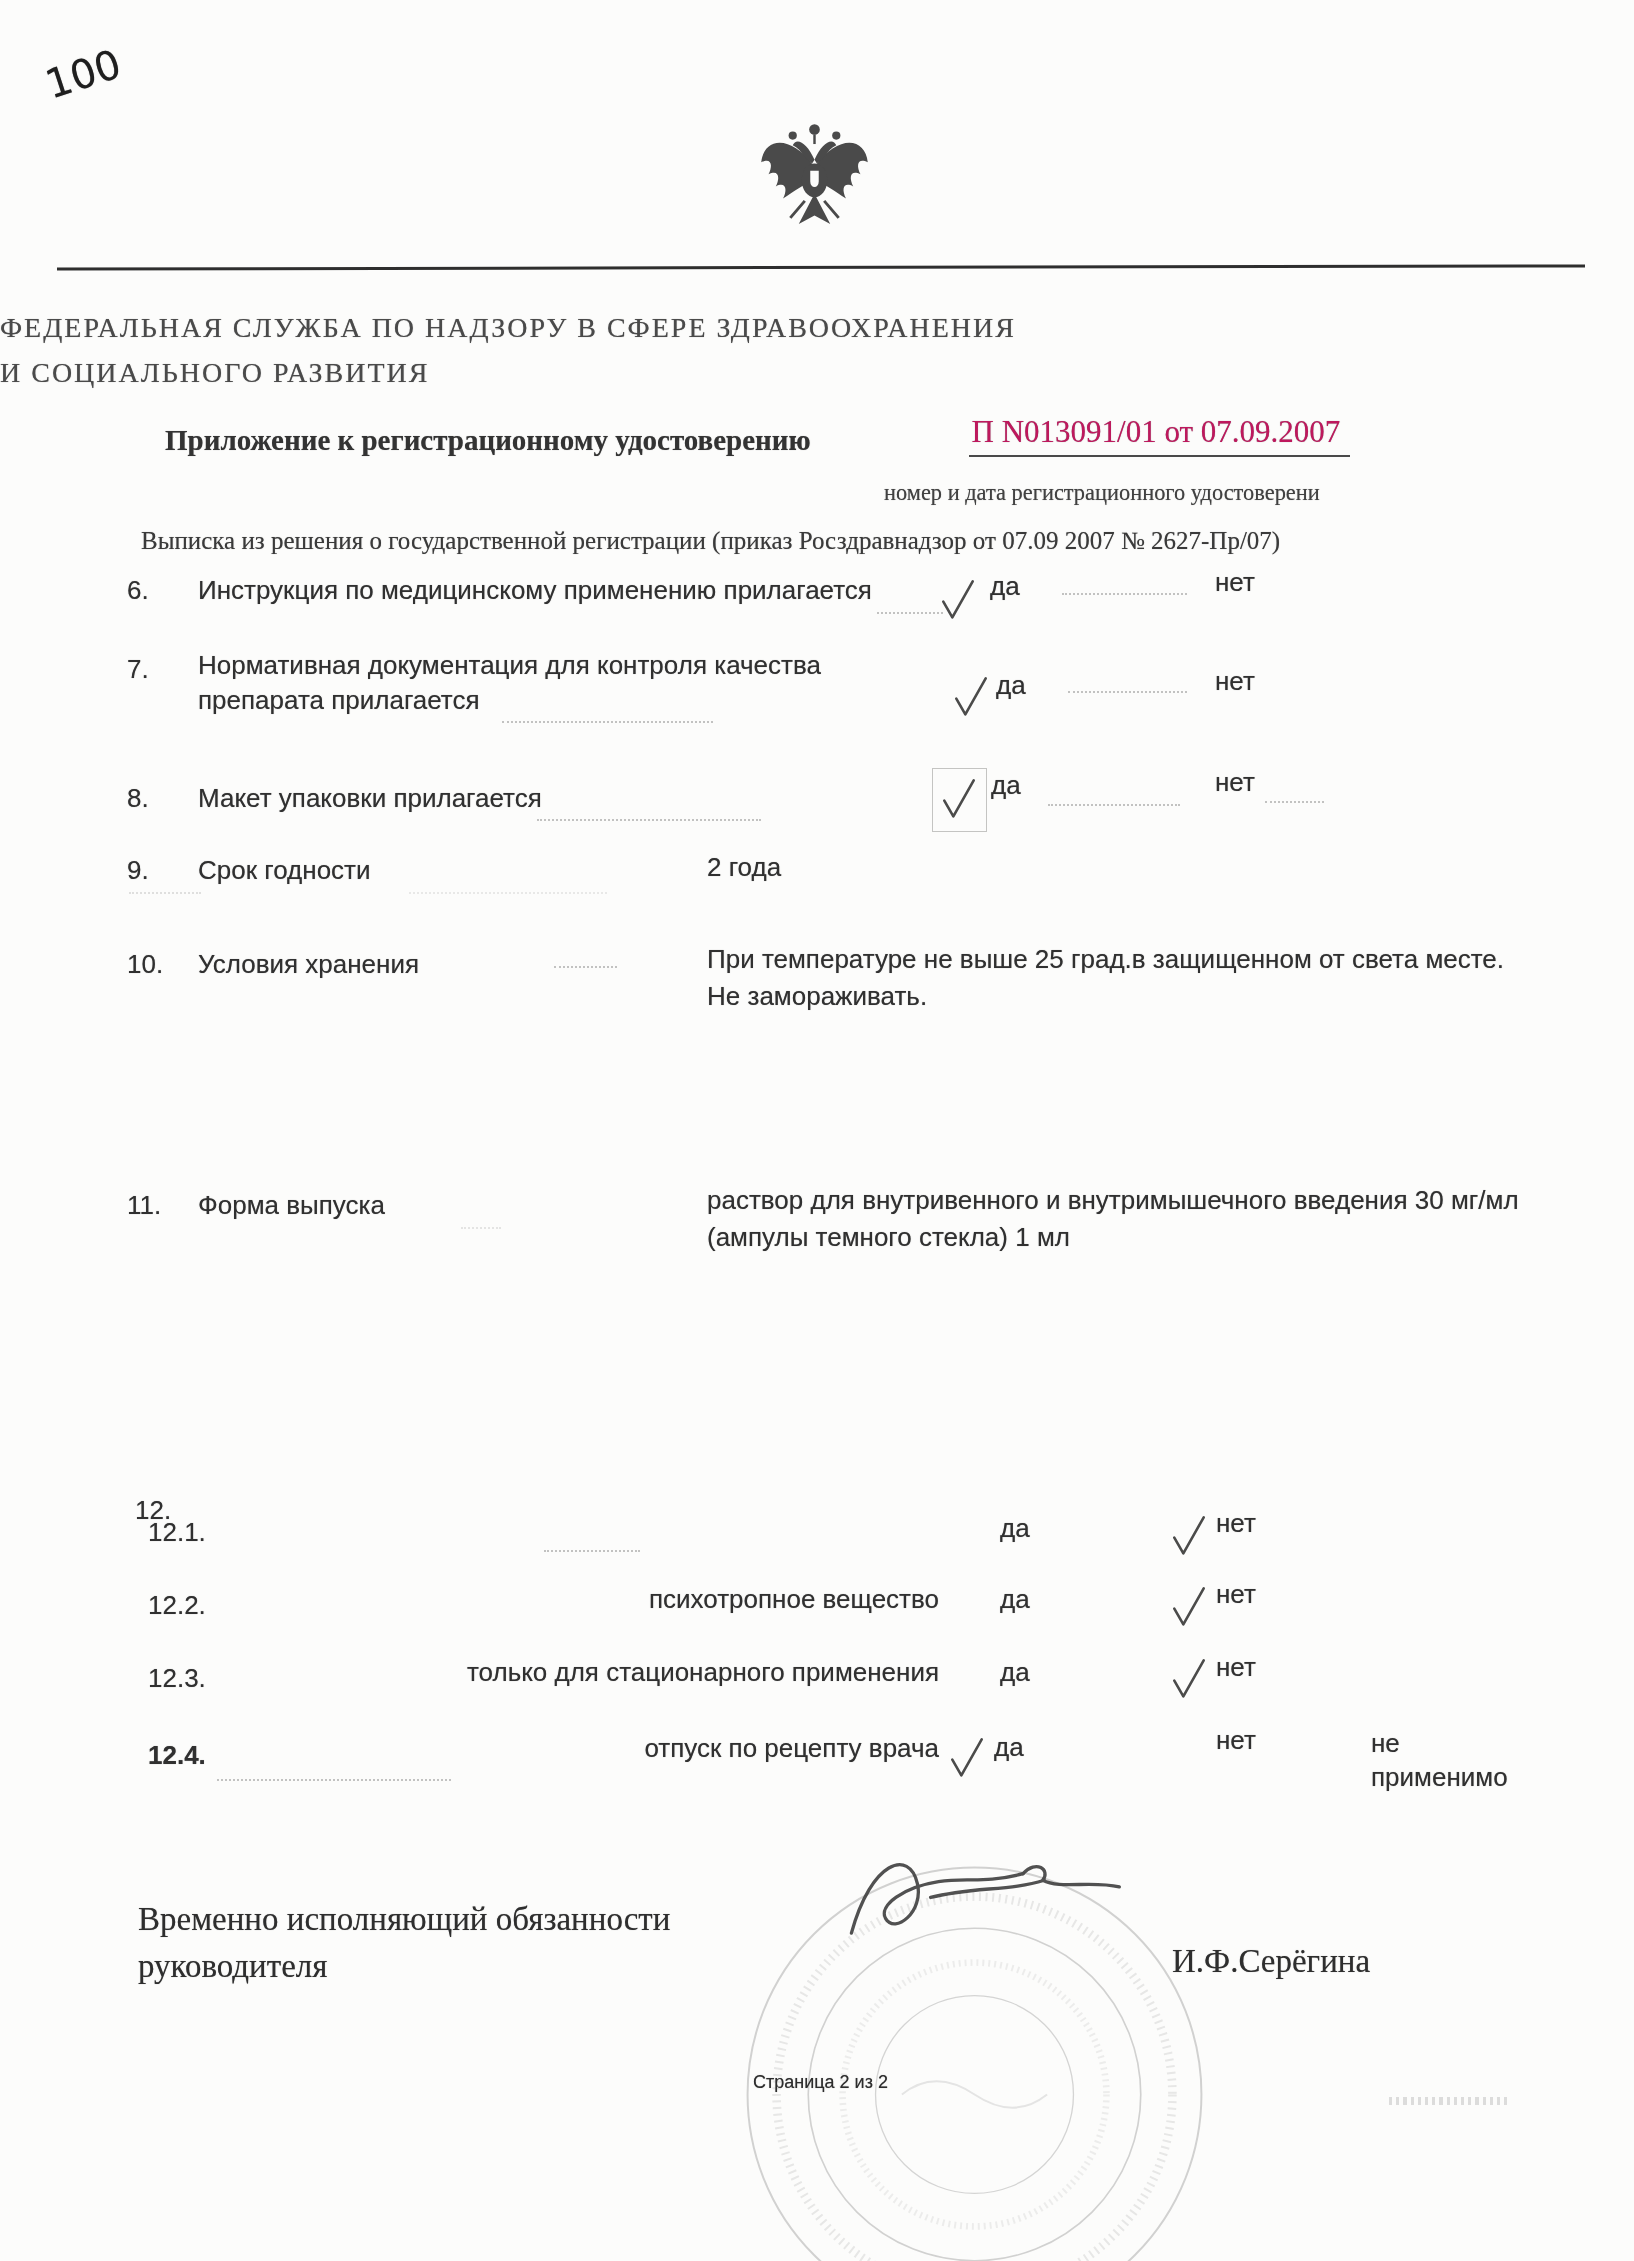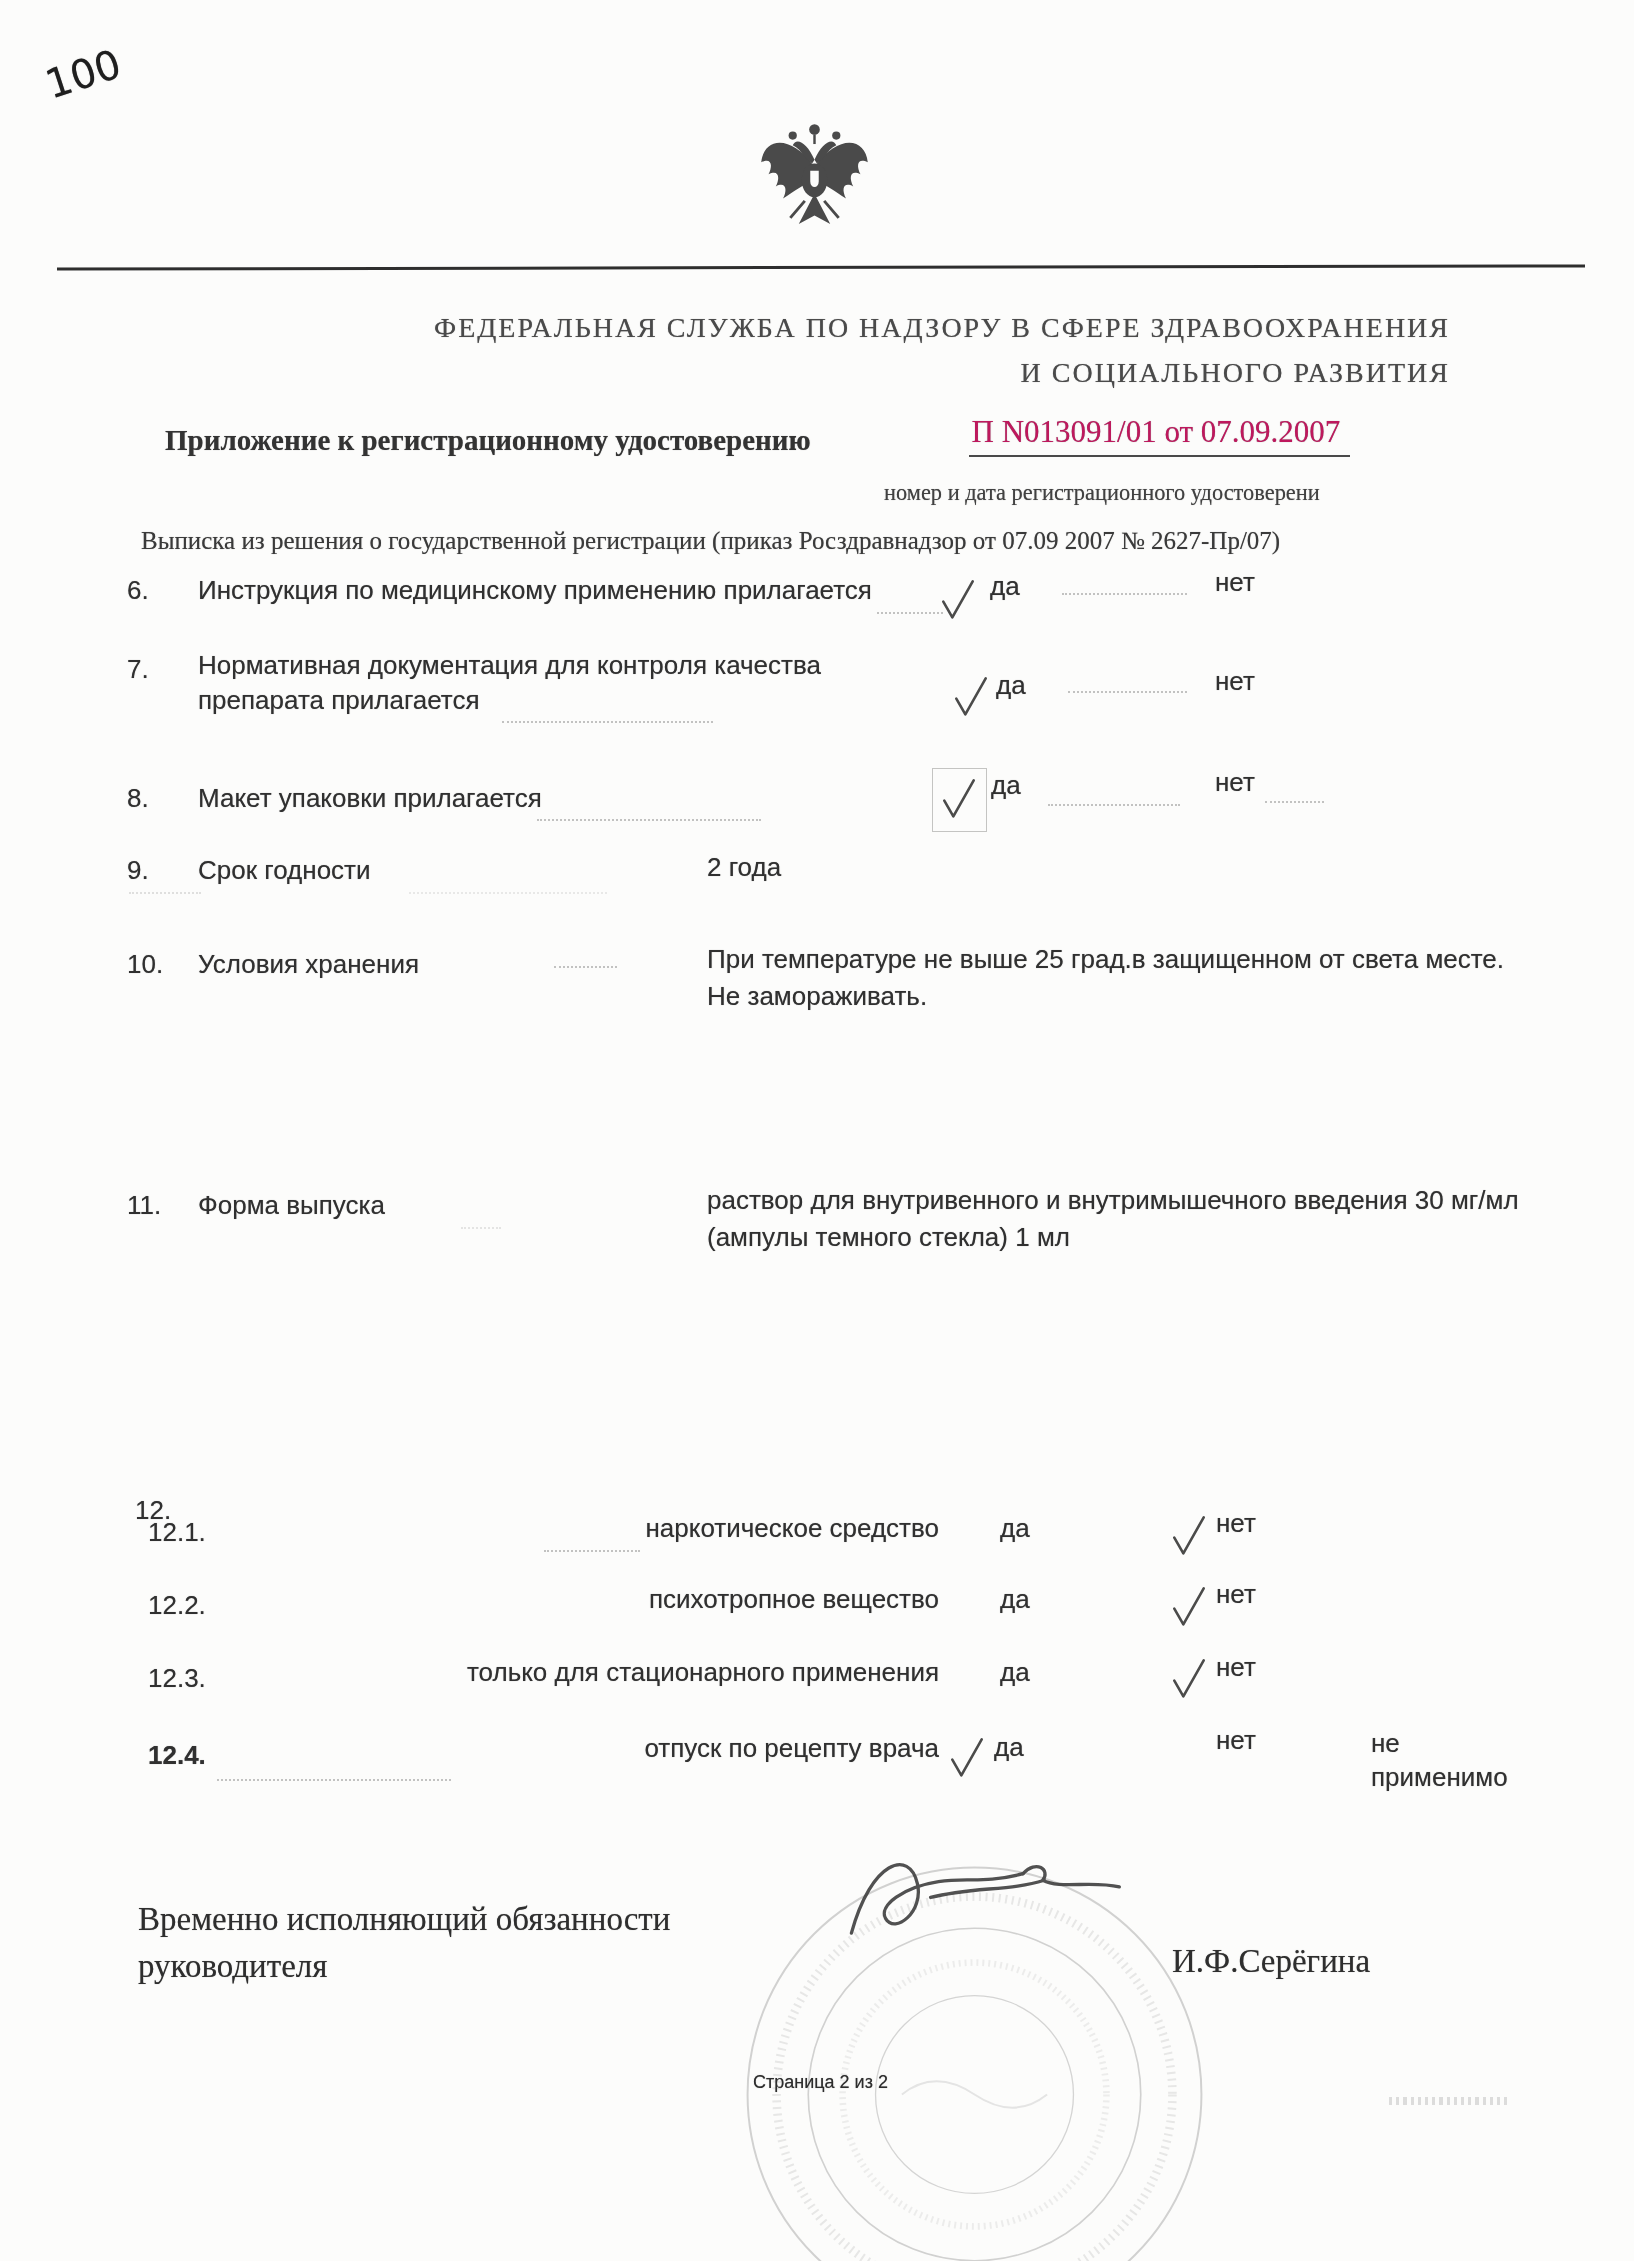--- a/index.html
+++ b/index.html
@@ -9,21 +9,21 @@
     background:#fcfcfb;
     overflow:hidden;
     font-family:"Liberation Sans", sans-serif;
     color:#2f2f2f;
   }
   .abs{position:absolute;white-space:nowrap;}
   .serif{font-family:"Liberation Serif", serif;}
   .sans{font-family:"Liberation Sans", sans-serif;}
   .scan{text-shadow:0 0 0.8px rgba(45,45,45,0.55);}
   .org-line{
-    left:0;width:1450px;text-align:right;
+    left:0;width:1450px;text-align:left;
     font-size:28px;letter-spacing:2px;color:#4a4a4a;
   }
   .body-txt{font-size:26px;color:#303030;}
   .num-col{font-size:26px;color:#303030;}
   .tick{
     position:absolute;width:34px;height:43px;
     fill:none;stroke:#3c3c3c;stroke-width:2.3;
     stroke-linecap:round;stroke-linejoin:round;opacity:.92;
   }
   .leader{
@@ -134,21 +134,20 @@
   <div class="abs sans scan num-col" style="left:127px;top:1190px;">11.</div>
   <div class="abs sans scan body-txt" style="left:198px;top:1190px;">Форма выпуска</div>
   <div class="leader" style="left:461px;top:1227px;width:40px;opacity:.4;"></div>
   <div class="abs sans scan body-txt" style="left:707px;top:1185px;">раствор для внутривенного и внутримышечного введения 30 мг/мл</div>
   <div class="abs sans scan body-txt" style="left:707px;top:1222px;">(ампулы темного стекла) 1 мл</div>
 
   <div class="abs sans scan num-col" style="left:135px;top:1495px;">12.</div>
 
   <div class="abs sans scan num-col" style="left:148px;top:1517px;">12.1.</div>
   <div class="leader" style="left:544px;top:1550px;width:96px;"></div>
-  <div class="right-label scan" style="top:1513px;">наркотическое средство</div>
   <div class="abs sans scan body-txt" style="left:1000px;top:1513px;">да</div>
   <svg class="tick" style="left:1172px;top:1515px;" viewBox="0 0 30 38">
       <path d="M2 20 L10 34 L28 2"></path>
     </svg>
   <div class="abs sans scan body-txt" style="left:1216px;top:1508px;">нет</div>
 
   <div class="abs sans scan num-col" style="left:148px;top:1590px;">12.2.</div>
   <div class="right-label scan" style="top:1584px;">психотропное  вещество</div>
   <div class="abs sans scan body-txt" style="left:1000px;top:1584px;">да</div>
   <svg class="tick" style="left:1172px;top:1586px;" viewBox="0 0 30 38">

